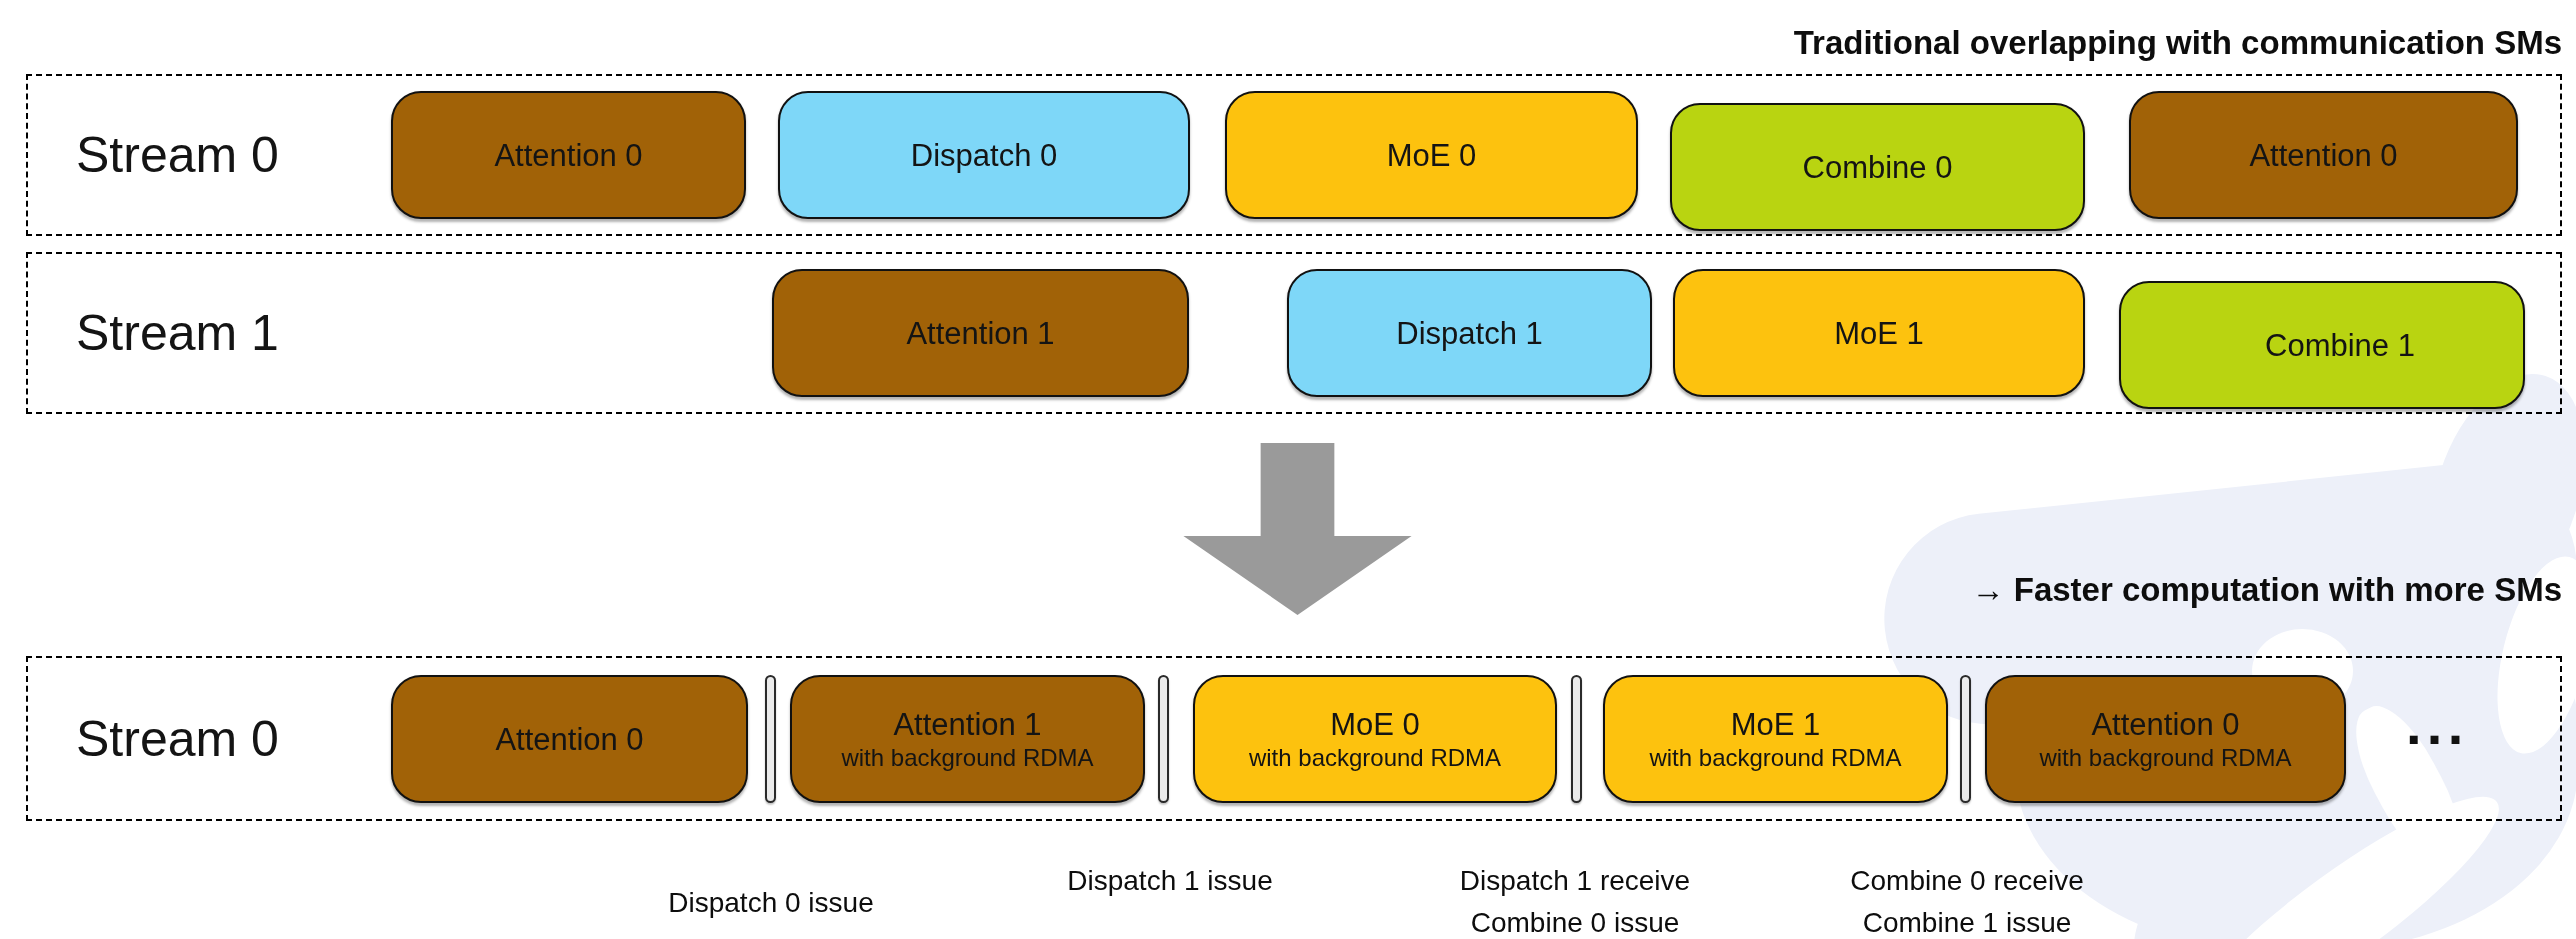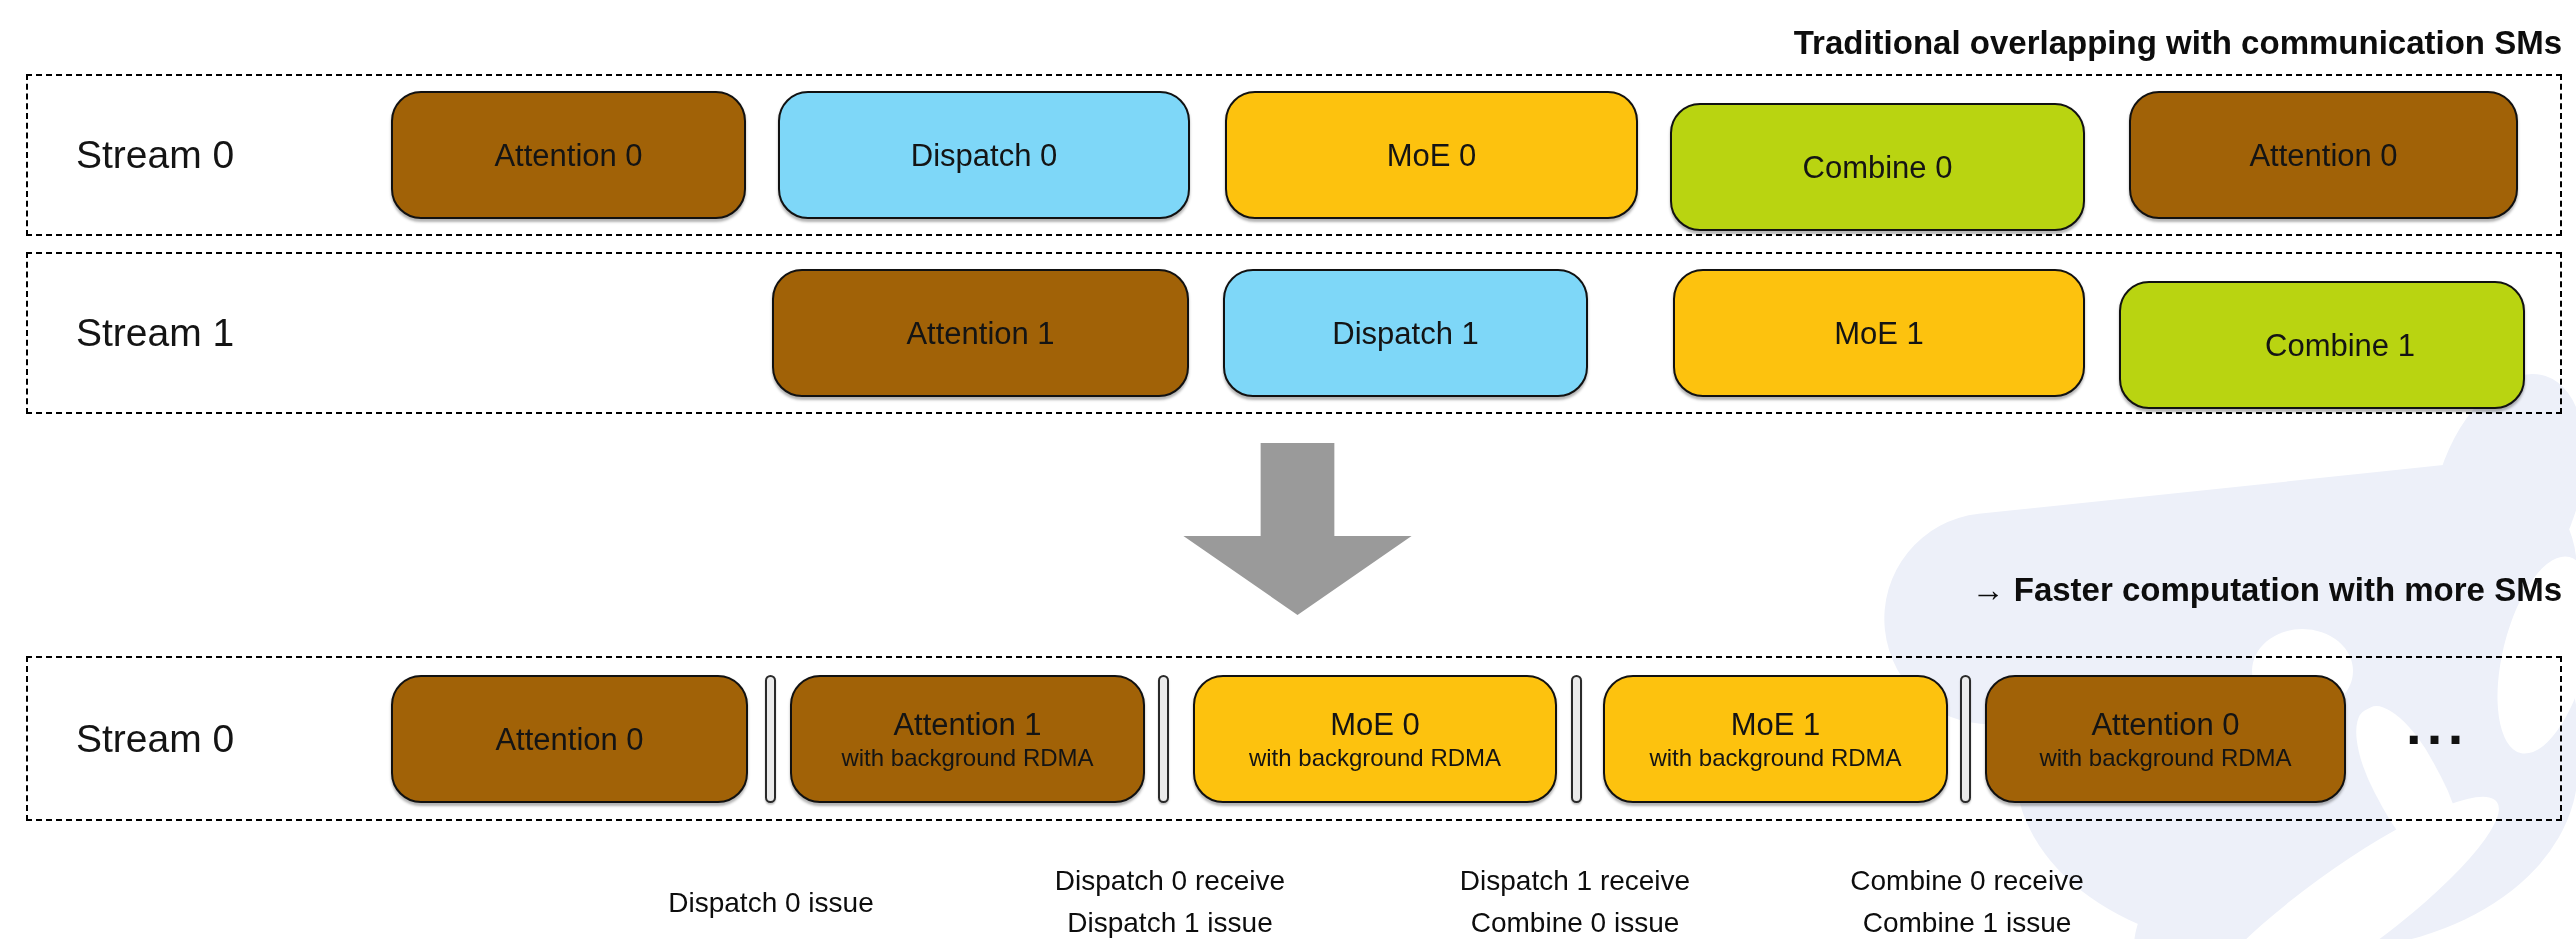--- a/index.html
+++ b/index.html
@@ -35,21 +35,21 @@
     position:absolute;
     left:26px;width:2536px;
     border:2.6px dashed #000;
     box-sizing:border-box;
     background:transparent;
   }
   .stream-label{
     position:absolute;
     left:48px;top:50%;
     transform:translateY(-50%);
-    font-size:39px;
+    font-size:50px;
     color:#141414;
     white-space:nowrap;
   }
 
   
   .blk{
     position:absolute;
     height:128px;
     border:2.6px solid #111;
     border-radius:30px;
@@ -136,21 +136,21 @@
   <div class="blk green" style="left:2129px;top:91px;width:389px;">
     <span class="blk-label">Attention 0</span>
   </div>
 
   <div class="stream-box" style="top:252px;height:162px;">
     <div class="stream-label">Stream 1</div>
   </div>
   <div class="blk green" style="left:772px;top:269px;width:417px;">
     <span class="blk-label">Attention 1</span>
   </div>
-  <div class="blk blue" style="left:1223px;top:269px;width:365px;">
+  <div class="blk blue" style="left:1287px;top:269px;width:365px;">
     <span class="blk-label">Dispatch 1</span>
   </div>
   <div class="blk amber" style="left:1673px;top:269px;width:412px;">
     <span class="blk-label">MoE 1</span>
   </div>
   <div class="blk lime" style="left:2119px;top:269px;width:406px;padding-left:36px;">
     <span class="blk-label">Combine 1</span>
   </div>
 
   <svg class="abs" style="left:1183px;top:443px;" width="229" height="172" viewBox="0 0 260 196">
@@ -192,21 +192,20 @@
     <span class="blk-label">Attention 0</span>
     <span class="blk-sub">with background RDMA</span>
   </div>
 
   <div class="ellipsis" style="left:2406px;top:692px;">...</div>
 
   <div class="anno" style="left:551px;top:882px;">
     <span>Dispatch 0 issue</span>
   </div>
   <div class="anno" style="left:950px;top:860px;">
-    <span>Dispatch 0 receive</span>
     <span>Dispatch 1 issue</span>
   </div>
   <div class="anno" style="left:1355px;top:860px;">
     <span>Dispatch 1 receive</span>
     <span>Combine 0 issue</span>
   </div>
   <div class="anno" style="left:1747px;top:860px;">
     <span>Combine 0 receive</span>
     <span>Combine 1 issue</span>
   </div>

